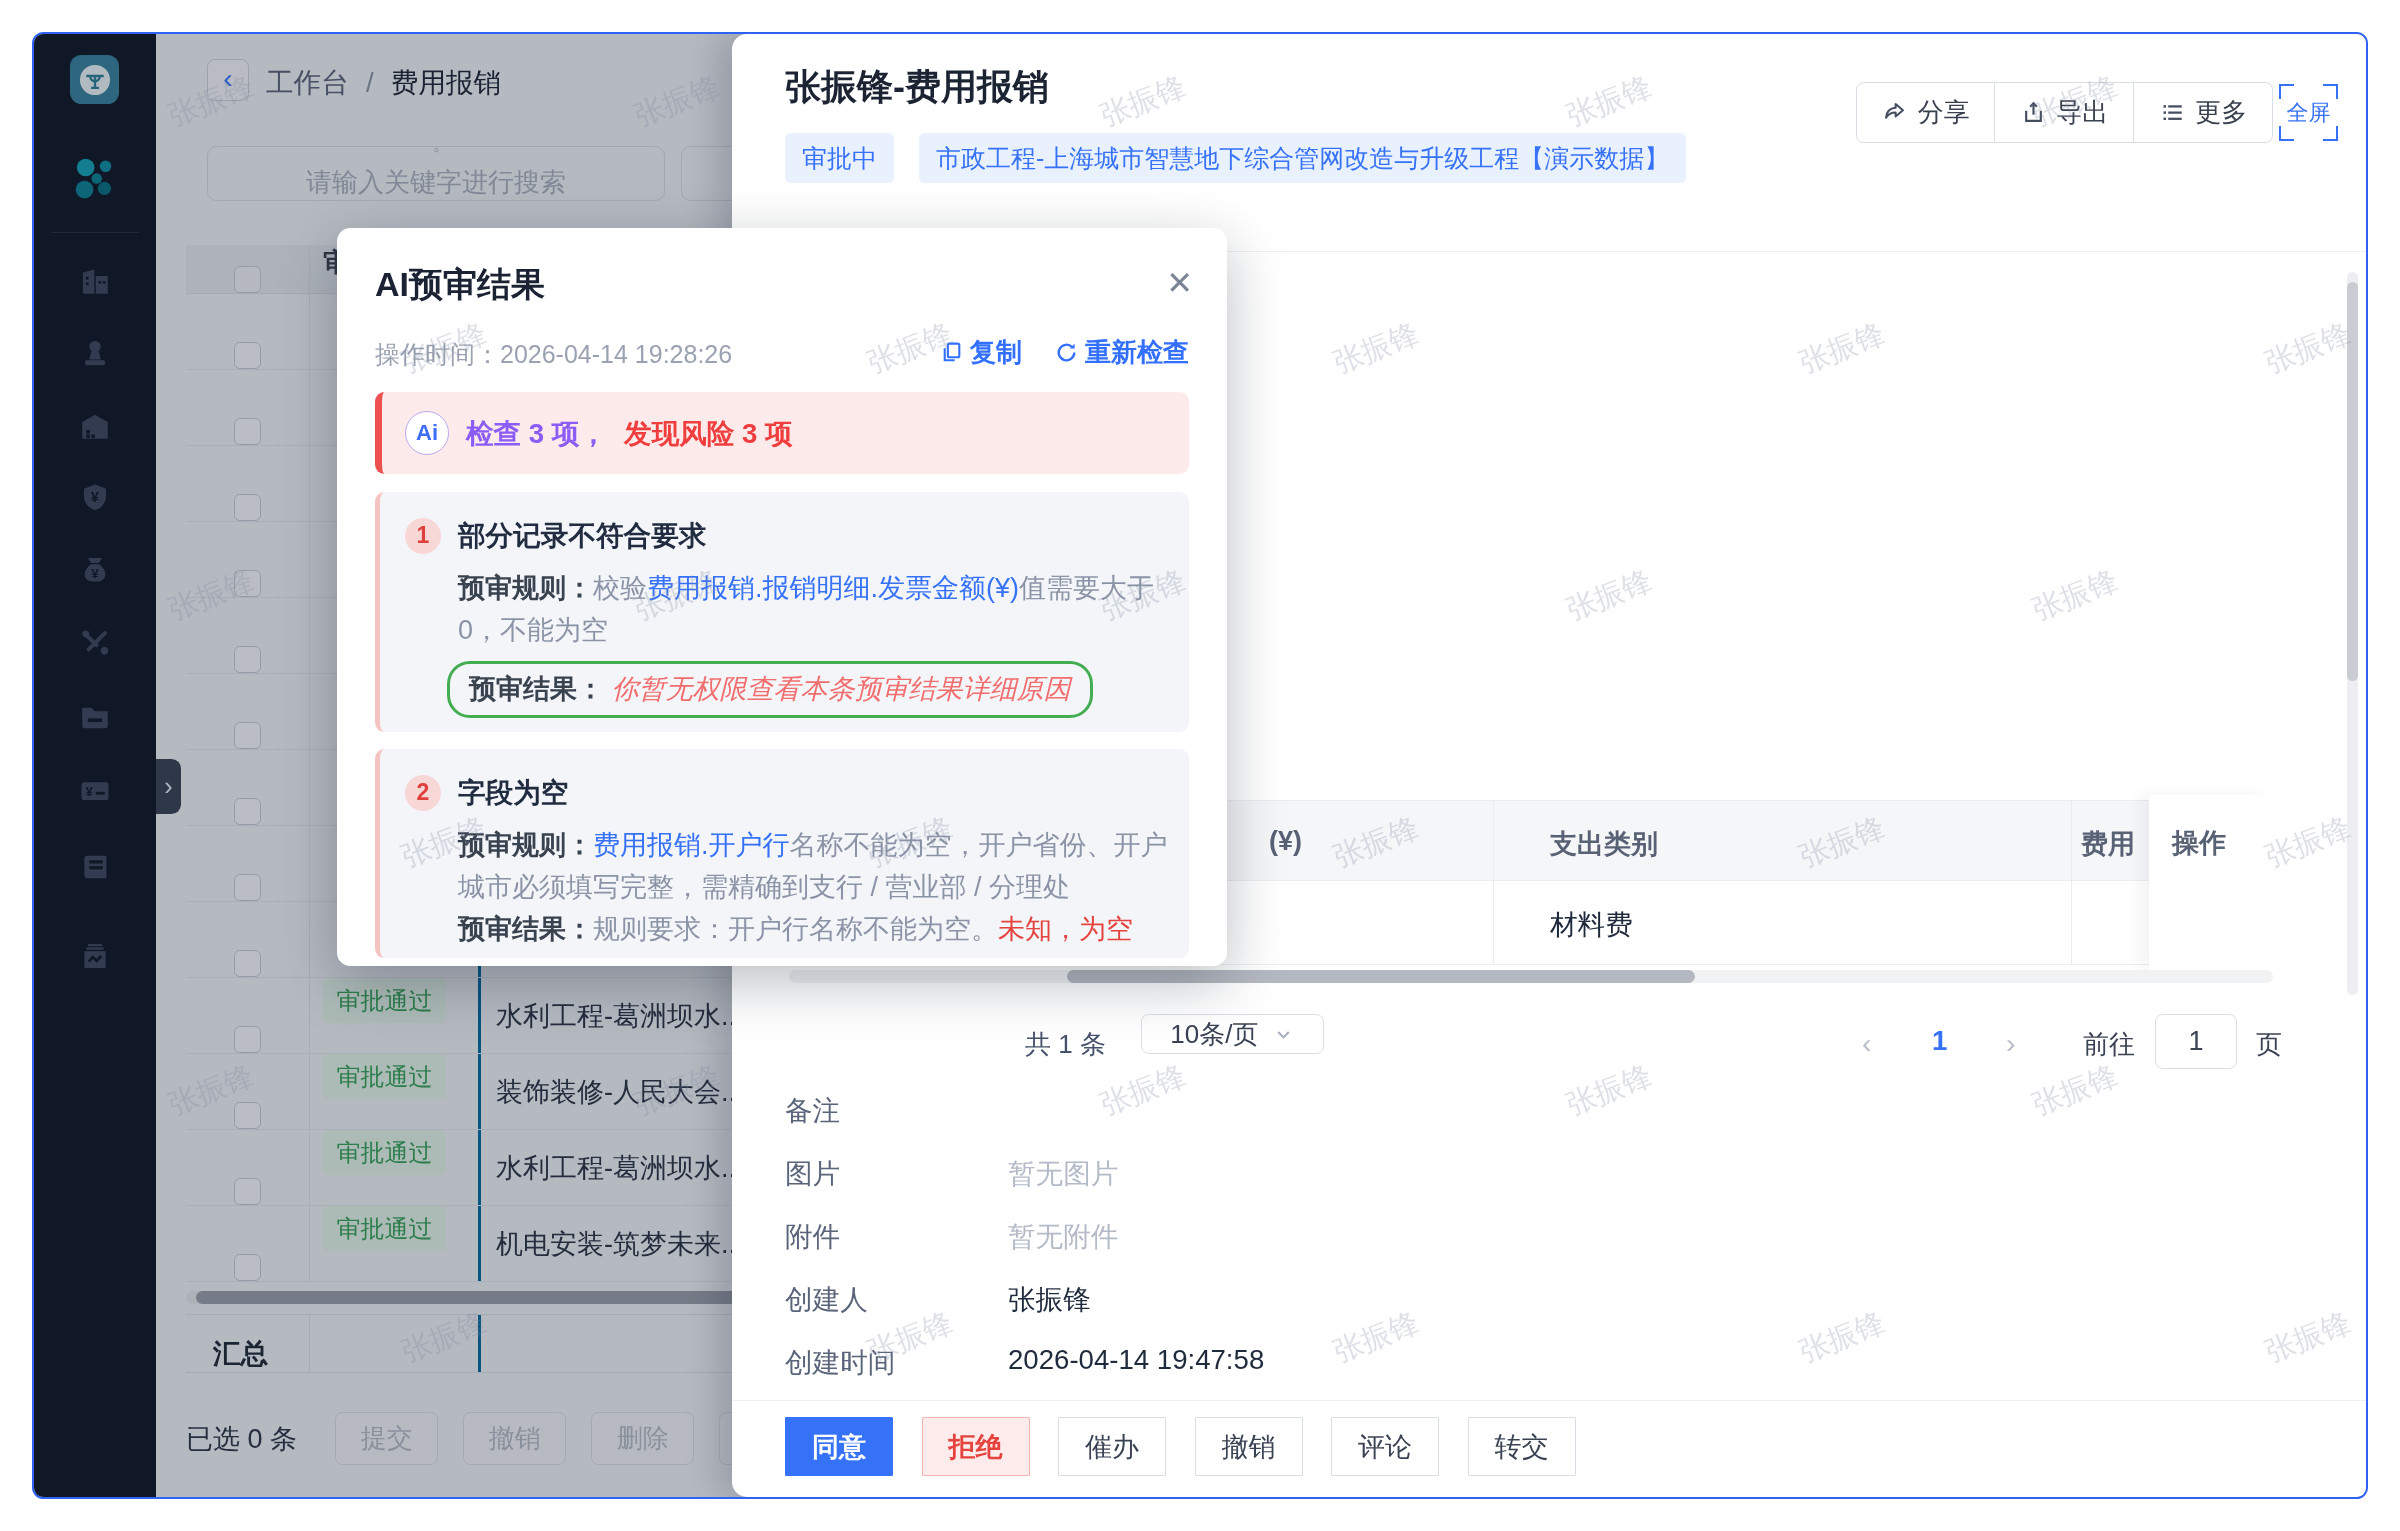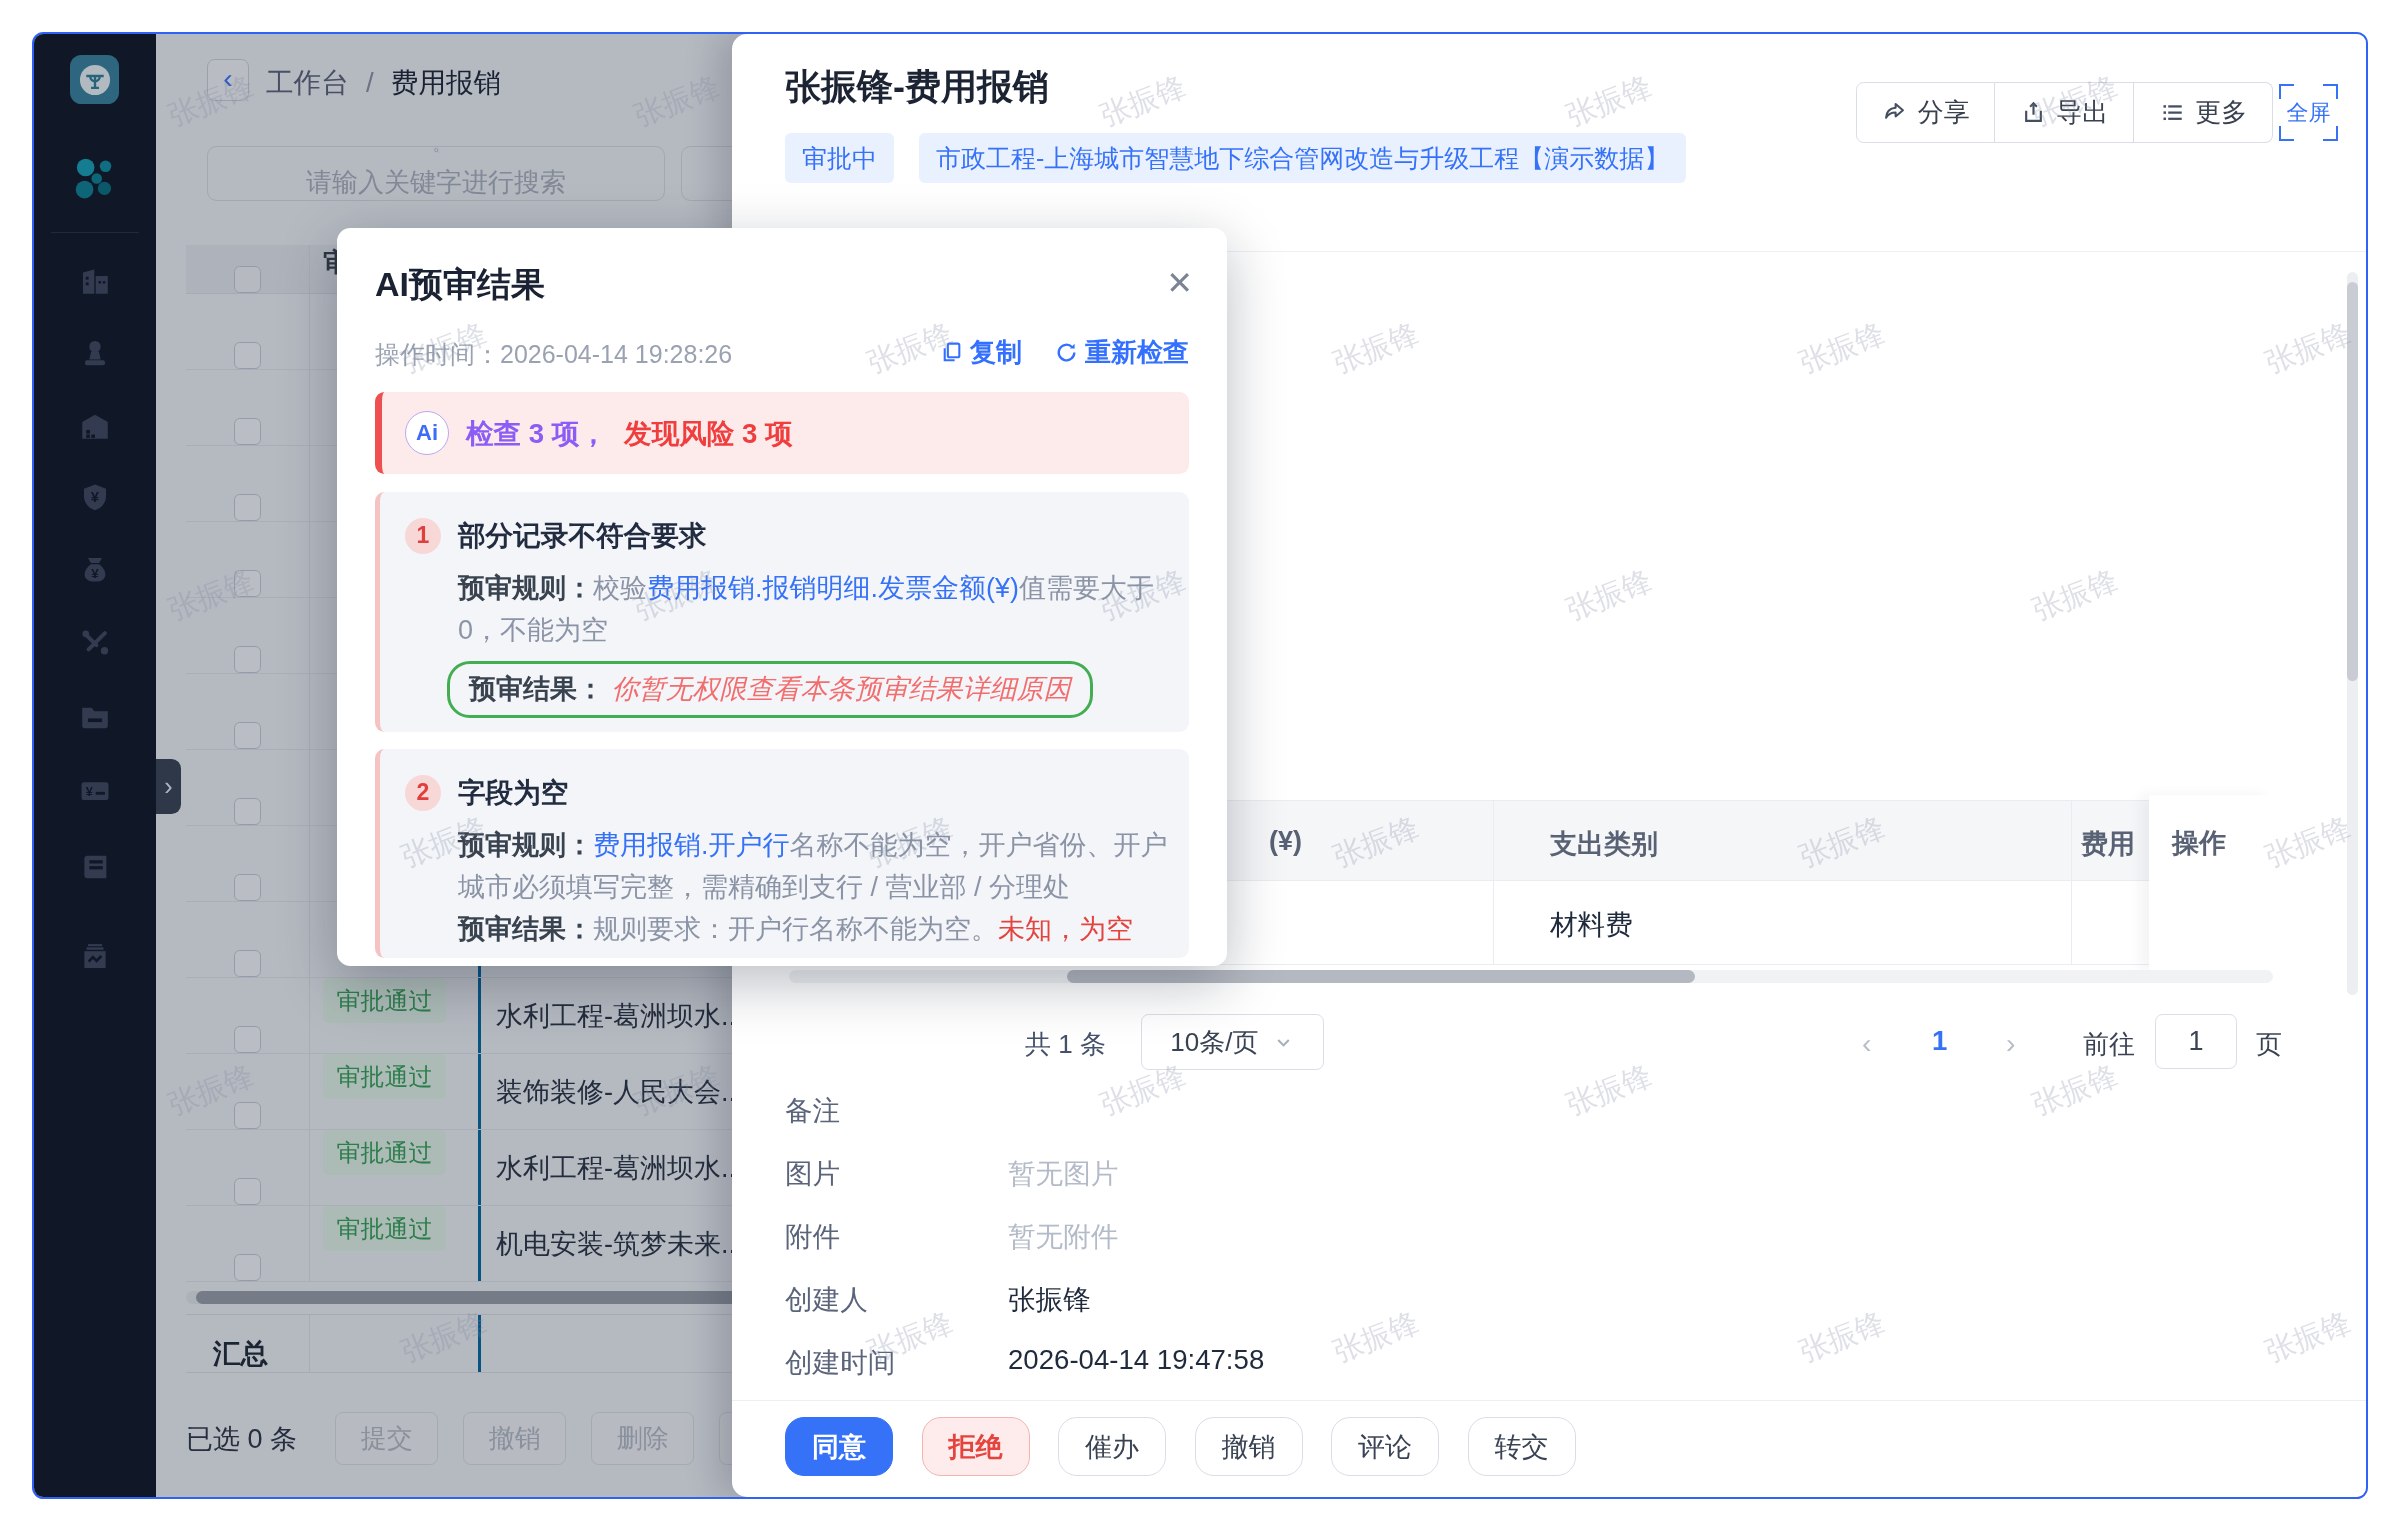--- a/index.html
+++ b/index.html
@@ -79,39 +79,39 @@
   .vline { position:absolute; top:0; width:1px; height:164px; background:#e9edf2; }
   .opcol { position:absolute; left:1360px; top:-5.7px; width:124px; height:175px; background:#fff;
     box-shadow:-9.5px 0 13.3px rgba(30,40,60,.05); }
   .dt-hcell { position:absolute; top:25px; }
   .dt-ccell { position:absolute; top:105px; }
   .dscroll { position:absolute; left:57px; top:936px; width:1484px; height:13.3px; background:#f1f2f4; border-radius:6.7px;}
   .dscroll .thumb { position:absolute; left:278px; width:628px; height:13.3px; background:#b4b8c0; border-radius:6.7px;}
 
   .dpage { position:absolute; left:0; top:980px; width:100%; height:57px; font-size:26px; color:#45506b; }
   .dp-total { position:absolute; left:293px; top:13.3px; }
-  .dp-size { position:absolute; left:409px; top:0; width:183px; height:56px; border:1px solid #d9dee6; border-radius:7.6px;
+  .dp-size { position:absolute; left:409px; top:0; width:183px; height:40px; border:1px solid #d9dee6; border-radius:7.6px;
     display:flex; align-items:center; justify-content:center; gap:13.3px; color:#3a4354; }
   .dp-prev { position:absolute; left:1130px; top:13.3px; color:#b6bcc8; font-size:28.5px;}
   .dp-cur  { position:absolute; left:1200px; top:11.4px; color:#3672f8; font-weight:700; font-size:27.6px;}
   .dp-next { position:absolute; left:1274px; top:13.3px; color:#b6bcc8; font-size:28.5px;}
   .dp-goto { position:absolute; left:1351px; top:13.3px; color:#3a4354;}
   .dp-input { position:absolute; left:1423px; top:0; width:82px; height:55px; border:1px solid #d9dee6; border-radius:7.6px;
     text-align:center; font-size:27px; color:#3a4354; background:#fff; font-family:inherit;}
   .dp-unit { position:absolute; left:1524px; top:13.3px; color:#3a4354;}
 
   .dfields { position:absolute; left:53px; top:1058px; width:856px; }
   .dfrow { height:63px; display:flex; font-size:27.6px; }
   .dfrow .lab { width:223px; color:#5a647a; }
   .dfrow .val { color:#1f2a3c; }
   .dfrow .val.muted { color:#b4bbc8; }
 
   .d-footline { position:absolute; left:0; top:1366px; width:100%; height:1px; background:#edeff3; }
   .d-foot { position:absolute; left:53px; top:1383px; display:flex; gap:28.5px; }
-  .fbtn { min-width:108px; height:59px; border-radius:19px; font-size:27px; display:flex; align-items:center;
+  .fbtn { min-width:108px; height:59px; border-radius:1px; font-size:27px; display:flex; align-items:center;
     justify-content:center; border:1px solid #d9dee6; background:#fff; color:#3a4354; padding:0 23px;}
   .fbtn.primary { background:#3672f8; border-color:#3672f8; color:#fff; font-weight:700;}
   .fbtn.danger { background:#fdeceb; border-color:#f3b4b0; color:#e5433e; font-weight:700;}
   .vscroll { position:absolute; left:1615px; top:238px; width:11.4px; height:723px; background:#eceef1; border-radius:5.7px;}
   .vscroll .thumb { position:absolute; left:0; top:9.5px; width:11.4px; height:399px; background:#c9ccd3; border-radius:5.7px;}
 
   
   .modal { position:absolute; left:303px; top:194px; width:890px; height:738px; background:#fff; border-radius:13.3px;
     z-index:30; box-shadow:0 17px 57px rgba(10,20,40,.28); }
   .m-title { position:absolute; left:38px; top:34px; font-size:34px; font-weight:700; color:#1a2233; }

